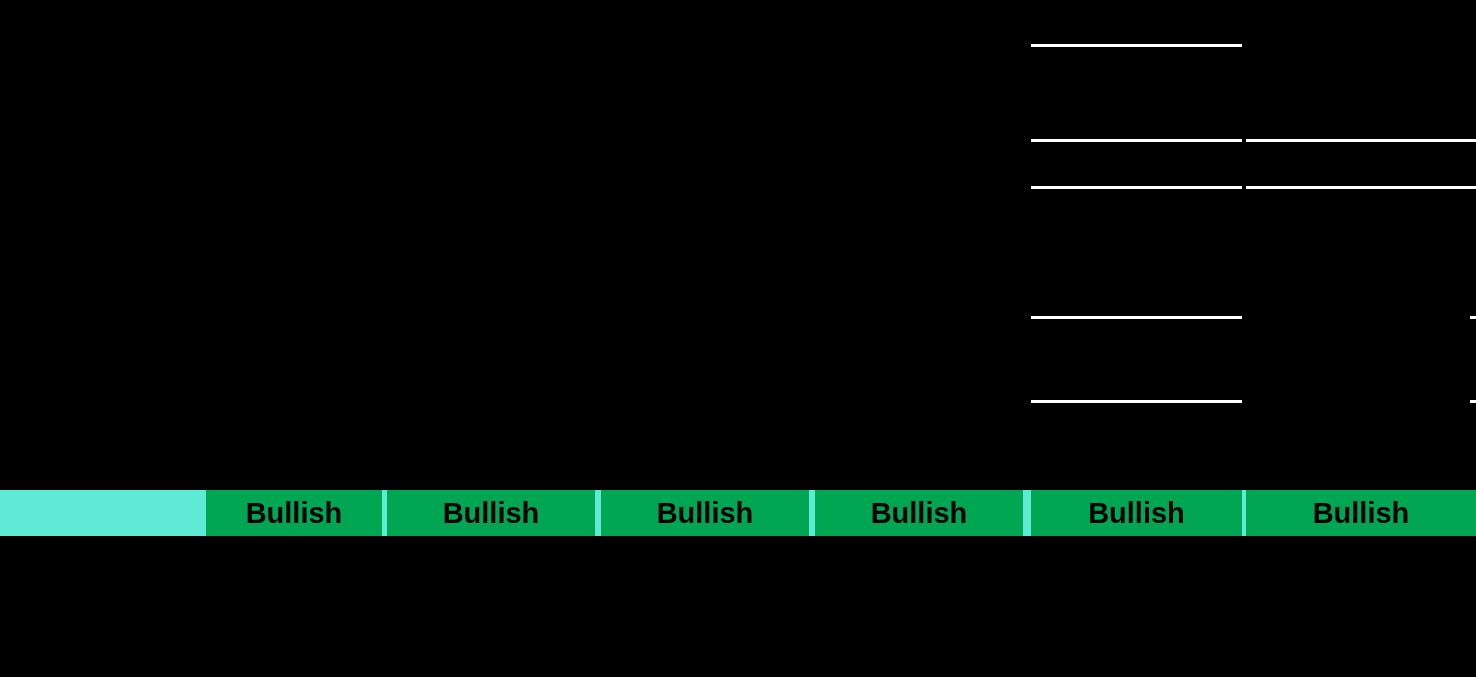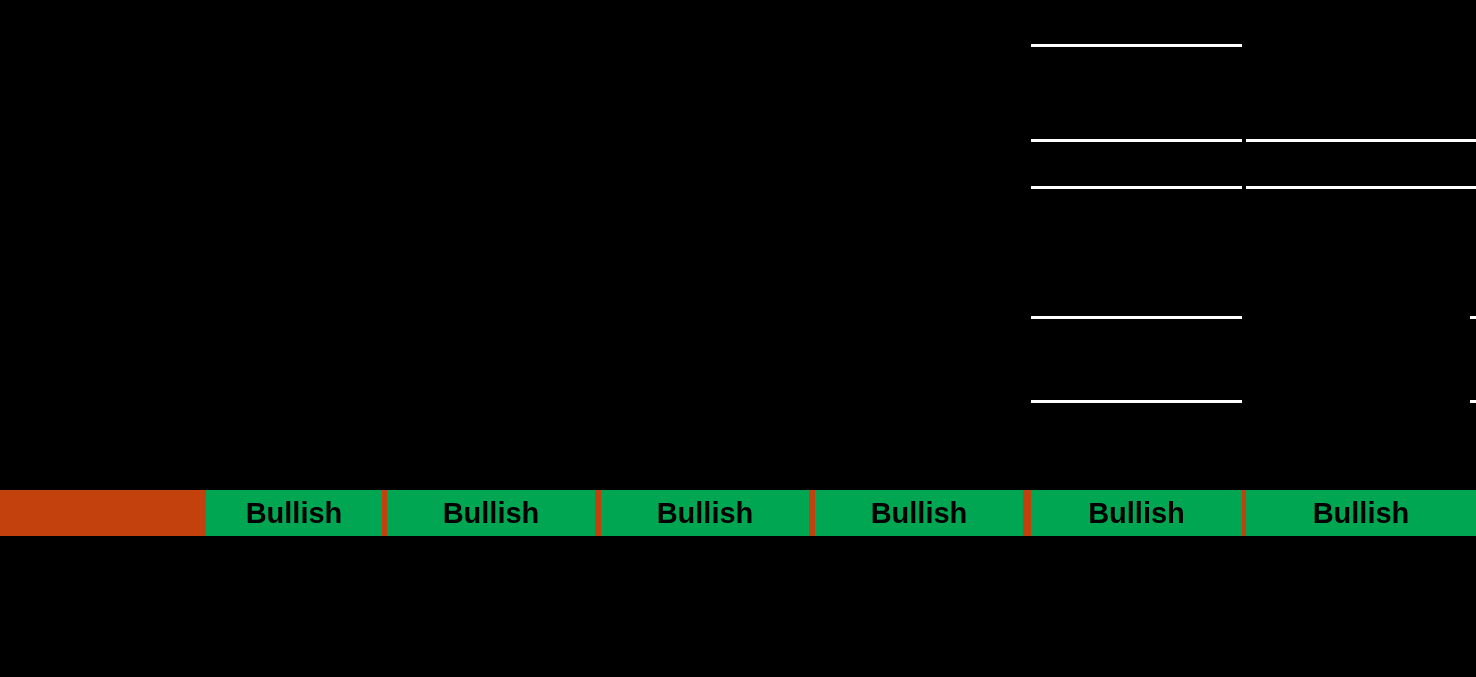--- a/index.html
+++ b/index.html
@@ -8,21 +8,21 @@
     padding: 0;
     background: #000000;
   }
   body {
     font-family: "Liberation Sans", sans-serif;
   }
   #canvas {
     position: relative;
     width: 1476px;
     height: 677px;
-    background: #c2410c;
+    background: #5eead4;
     overflow: hidden;
     text-align: right;
   }
 
   
   .plot-area {
     position: absolute;
     left: 0;
     top: 0;
     width: 1476px;

